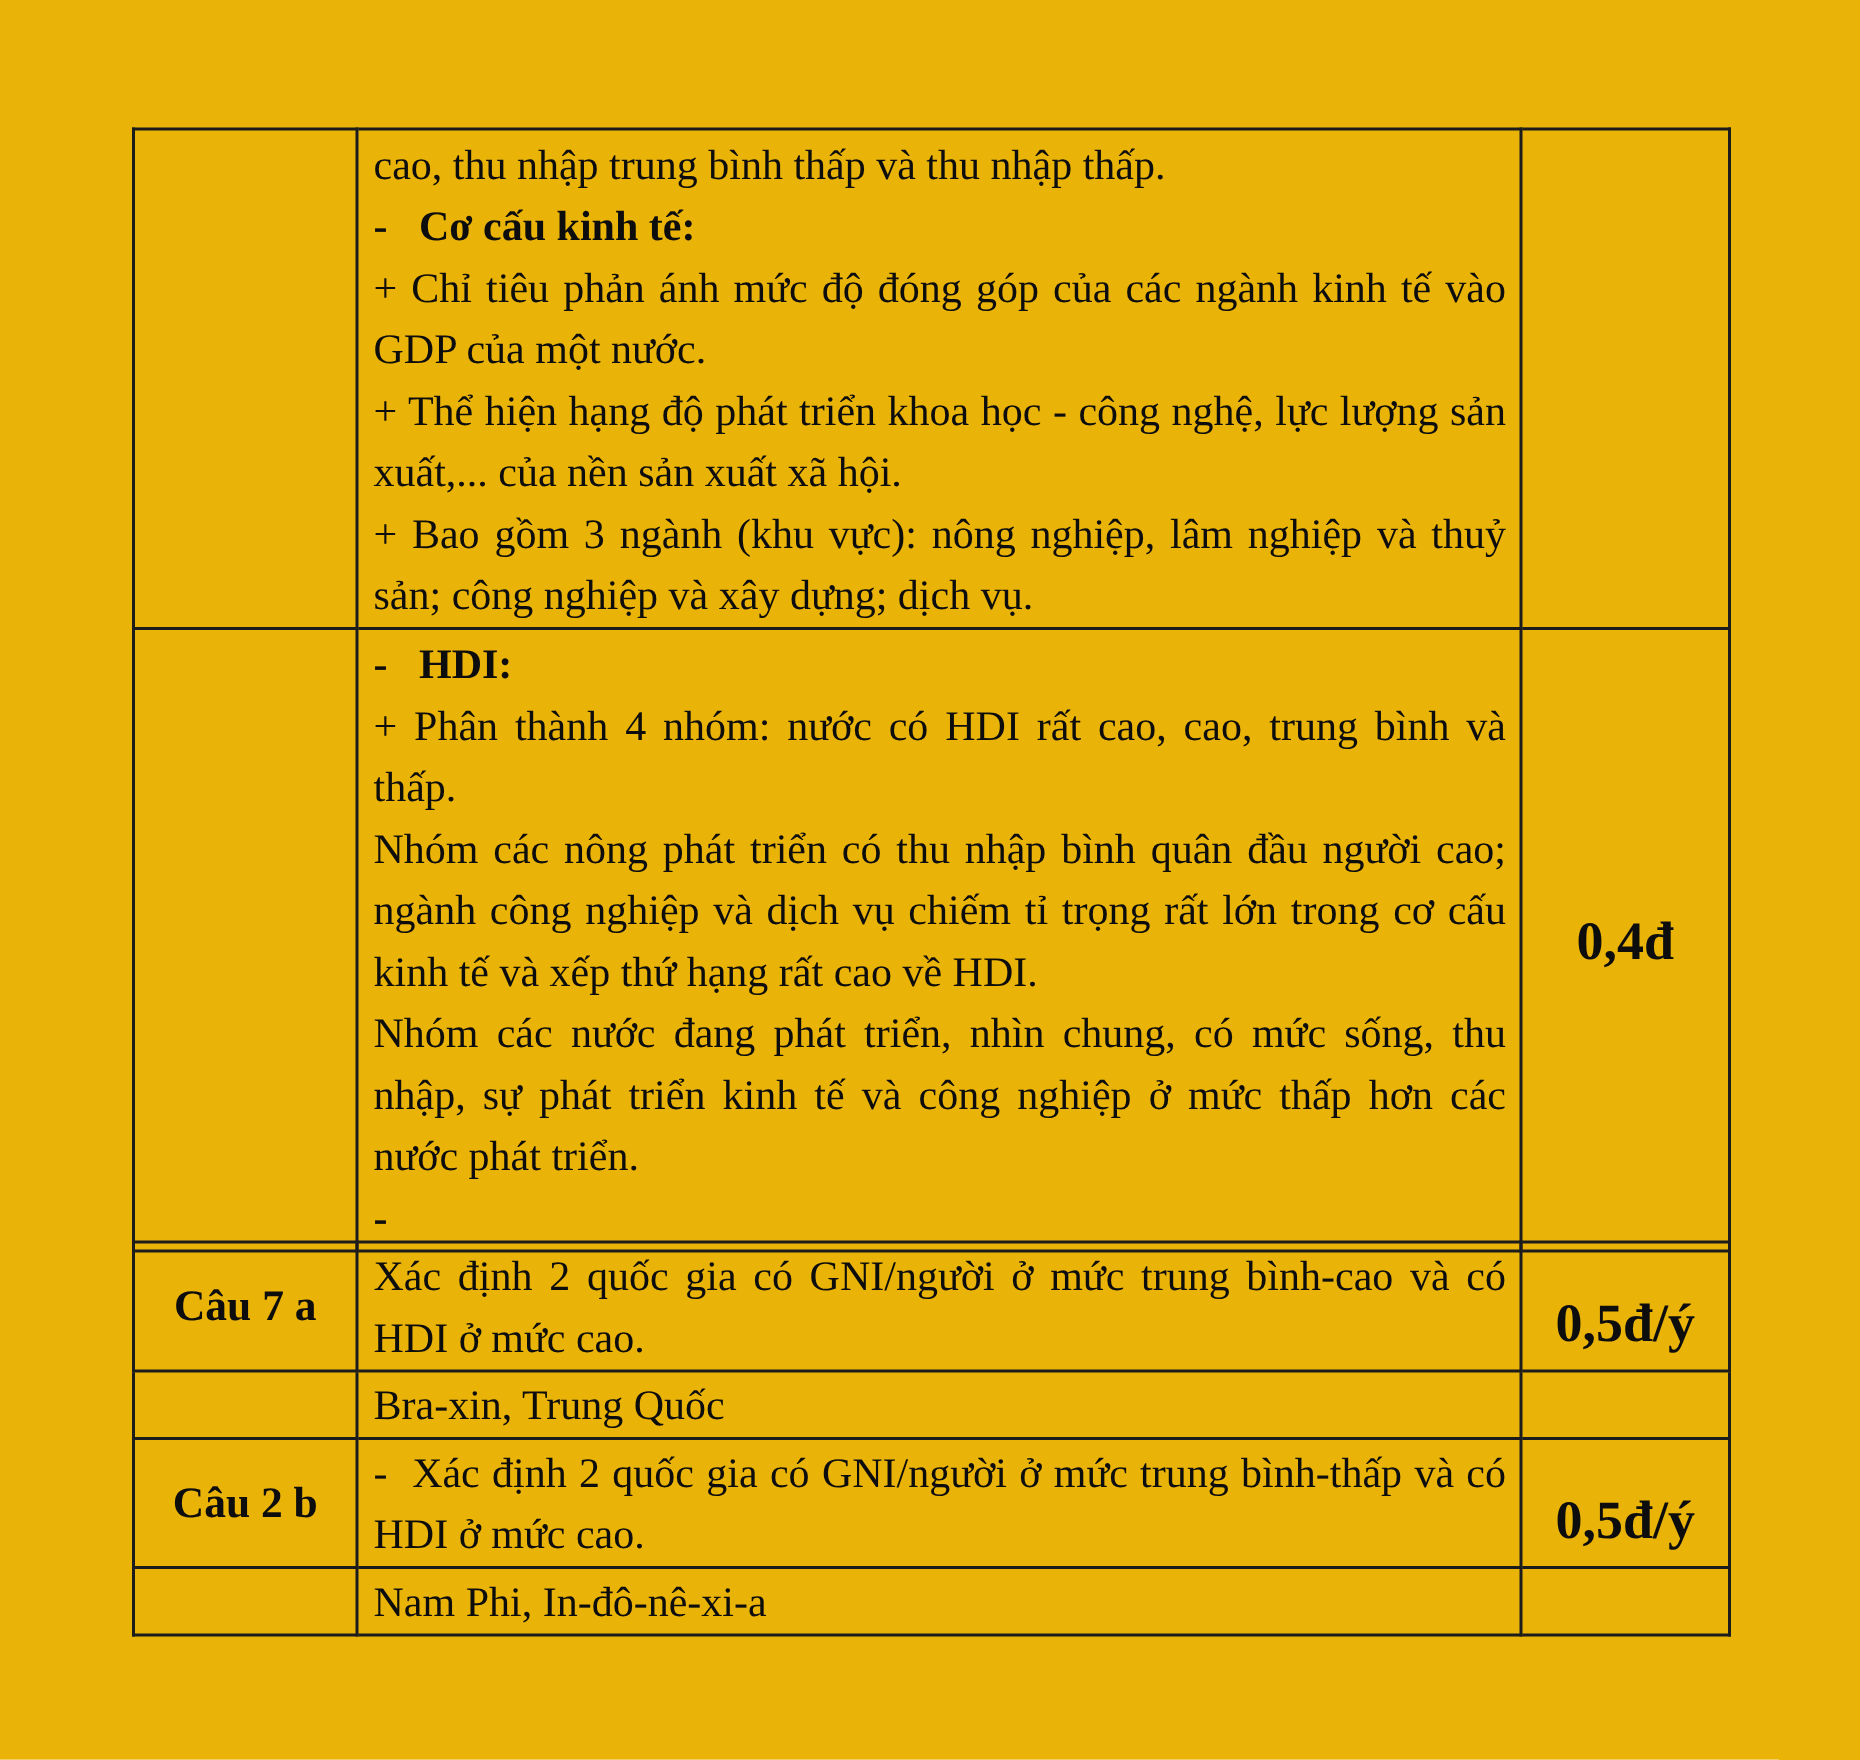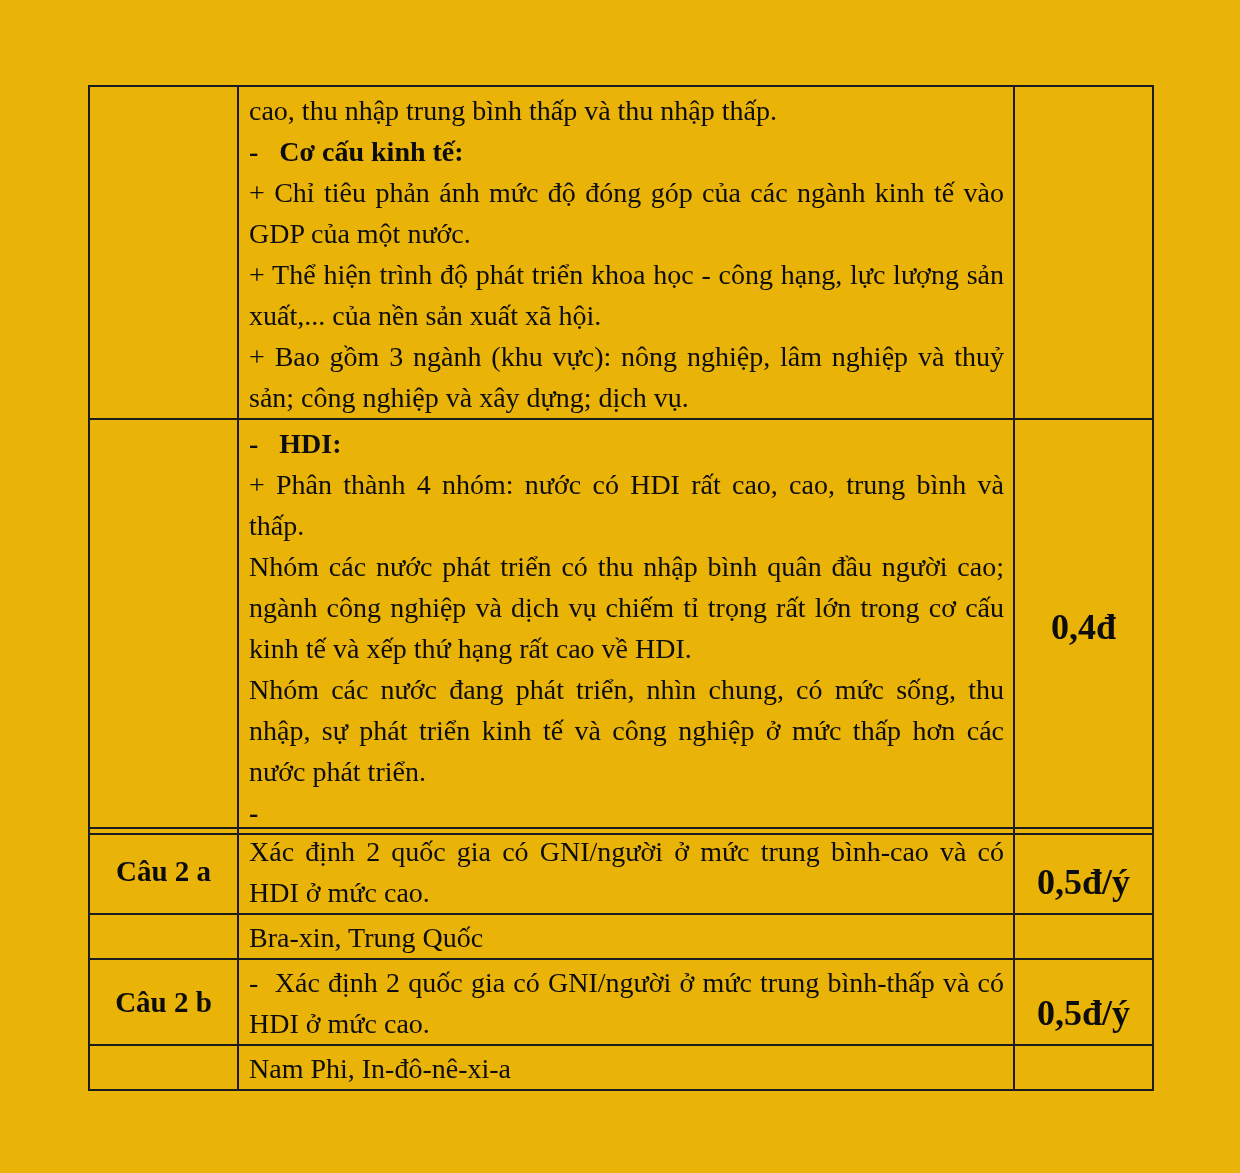--- a/index.html
+++ b/index.html
@@ -65,48 +65,48 @@
         <col style="width:776px">
         <col style="width:139px">
     </colgroup>
     <tbody>
         <tr style="height:333px;">
       <td class="stub-cell"></td>
       <td class="content-cell">
         <p class="para">cao, thu nhập trung bình thấp và thu nhập thấp.</p>
         <p class="para b">-   Cơ cấu kinh tế:</p>
         <p class="para">+ Chỉ tiêu phản ánh mức độ đóng góp của các ngành kinh tế vào GDP của một nước.</p>
-        <p class="para">+ Thể hiện trình độ phát triển khoa học - công hạng, lực lượng sản xuất,... của nền sản xuất xã hội.</p>
+        <p class="para">+ Thể hiện hạng độ phát triển khoa học - công nghệ, lực lượng sản xuất,... của nền sản xuất xã hội.</p>
         <p class="para">+ Bao gồm 3 ngành (khu vực): nông nghiệp, lâm nghiệp và thuỷ sản; công nghiệp và xây dựng; dịch vụ.</p>
       </td>
       <td class="score-cell"></td>
     </tr>
     <tr style="height:367px;">
       <td class="stub-cell"></td>
       <td class="content-cell">
         <p class="para b">-   HDI:</p>
         <p class="para">+ Phân thành 4 nhóm: nước có HDI rất cao, cao, trung bình và thấp.</p>
-        <p class="para">Nhóm các nước phát triển có thu nhập bình quân đầu người cao; ngành công nghiệp và dịch vụ chiếm tỉ trọng rất lớn trong cơ cấu kinh tế và xếp thứ hạng rất cao về HDI.</p>
+        <p class="para">Nhóm các nông phát triển có thu nhập bình quân đầu người cao; ngành công nghiệp và dịch vụ chiếm tỉ trọng rất lớn trong cơ cấu kinh tế và xếp thứ hạng rất cao về HDI.</p>
         <p class="para">Nhóm các nước đang phát triển, nhìn chung, có mức sống, thu nhập, sự phát triển kinh tế và công nghiệp ở mức thấp hơn các nước phát triển.</p>
         <p class="para b">-</p>
       </td>
       <td class="score-cell score-mid">0,4đ</td>
     </tr>
   </tbody>
     </table>
 
   <table class="doc-table" id="table2">
     <colgroup>
       <col style="width:149px">
         <col style="width:776px">
         <col style="width:139px">
     </colgroup>
     <tbody>
         <tr style="height:82px;">
-      <td class="label-cell">Câu 2 a</td>
+      <td class="label-cell">Câu 7 a</td>
       <td class="content-cell">
         <p class="para">Xác định 2 quốc gia có GNI/người ở mức trung bình-cao và có HDI ở mức cao.</p>
       </td>
       <td class="score-cell score-bottom">0,5đ/ý</td>
     </tr>
     <tr style="height:41px;">
       <td class="label-cell"></td>
       <td class="content-cell">
         <p class="para">Bra-xin, Trung Quốc</p>
       </td>

